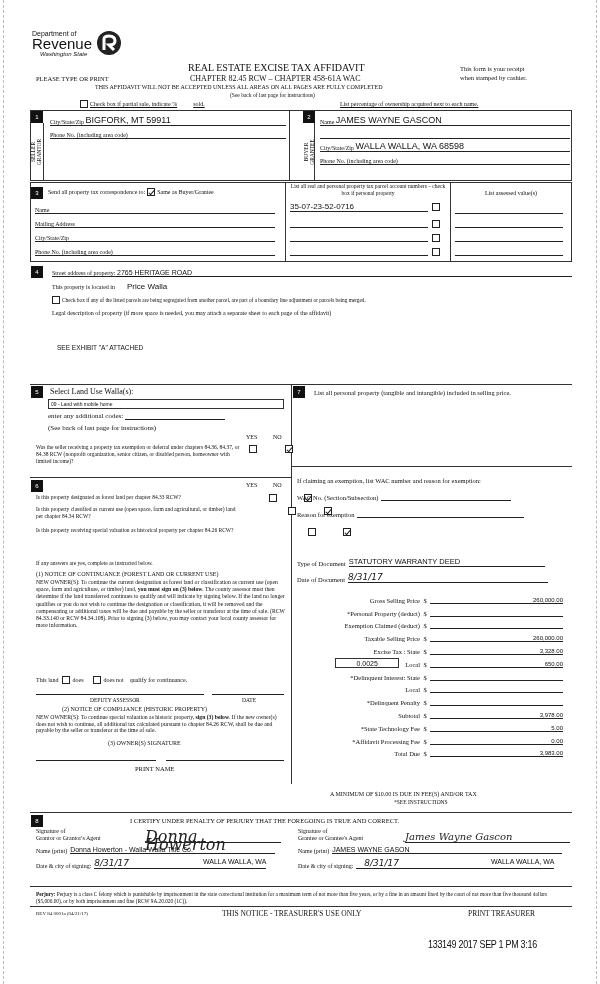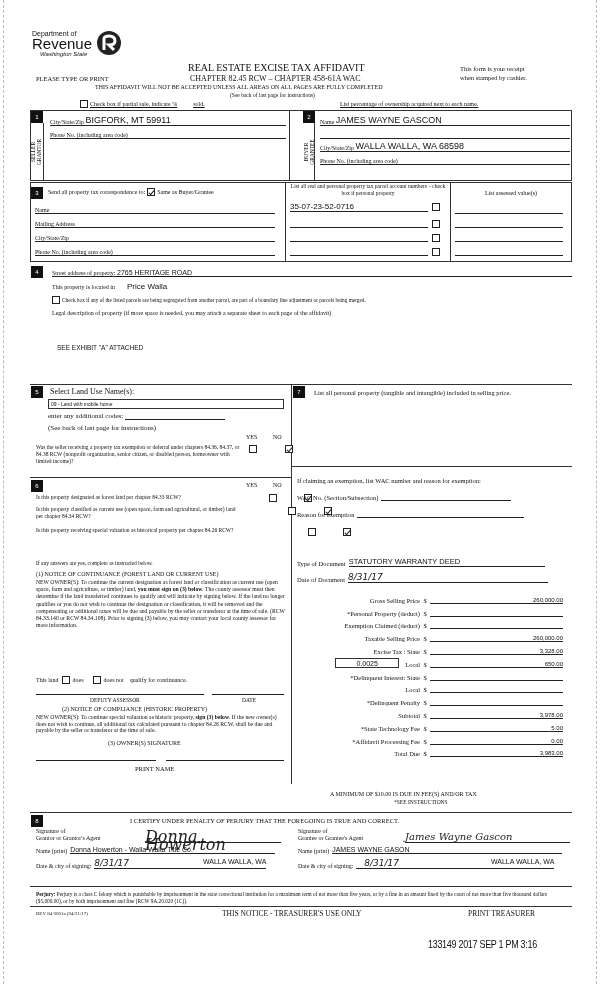--- a/index.html
+++ b/index.html
@@ -147,21 +147,21 @@
   <span class="cb"></span>
   <span>Check box if any of the listed parcels are being segregated from another parcel, are part of a boundary line adjustment or parcels being merged.</span>
 </div>
 <div class="abs" style="left:52px;top:310px;font-size:6px">Legal description of property (if more space is needed, you may attach a separate sheet to each page of the affidavit)</div>
 <div class="abs sans" style="left:57px;top:344px;font-size:6.5px">SEE EXHIBIT "A" ATTACHED</div>
 
 
 <div class="abs" style="left:30px;top:384px;width:262px;height:400px;border-right:1px solid #333"></div>
 <div class="abs" style="left:30px;top:384px;width:262px;height:1px;background:#333"></div>
 <div class="abs num" style="left:31px;top:386px">5</div>
-<div class="abs" style="left:50px;top:387px;font-size:8px">Select Land Use Name(s):</div>
+<div class="abs" style="left:50px;top:387px;font-size:8px">Select Land Use Walla(s):</div>
 <div class="abs sans box" style="left:48px;top:399px;width:236px;height:10px;font-size:5px;padding:1px 2px">09 - Land with mobile home</div>
 <div class="abs" style="left:48px;top:412px;font-size:7px;display:flex">
     <span>enter any additional codes:</span>
     <span class="line" style="width:100px;margin-left:2px"></span>
   </div>
 <div class="abs" style="left:48px;top:424px;font-size:7px">(See back of last page for instructions)</div>
 <div class="abs" style="left:246px;top:434px;font-size:6px">YES</div>
 <div class="abs" style="left:273px;top:434px;font-size:6px">NO</div>
 <div class="abs" style="left:36px;top:444px;width:205px;font-size:5.5px;line-height:7px">Was the seller receiving a property tax exemption or deferral under chapters 84.36, 84.37, or 84.38 RCW (nonprofit organization, senior citizen, or disabled person, homeowner with limited income)?</div>
 <span class="abs cb" style="left:249px;top:445px"></span>

